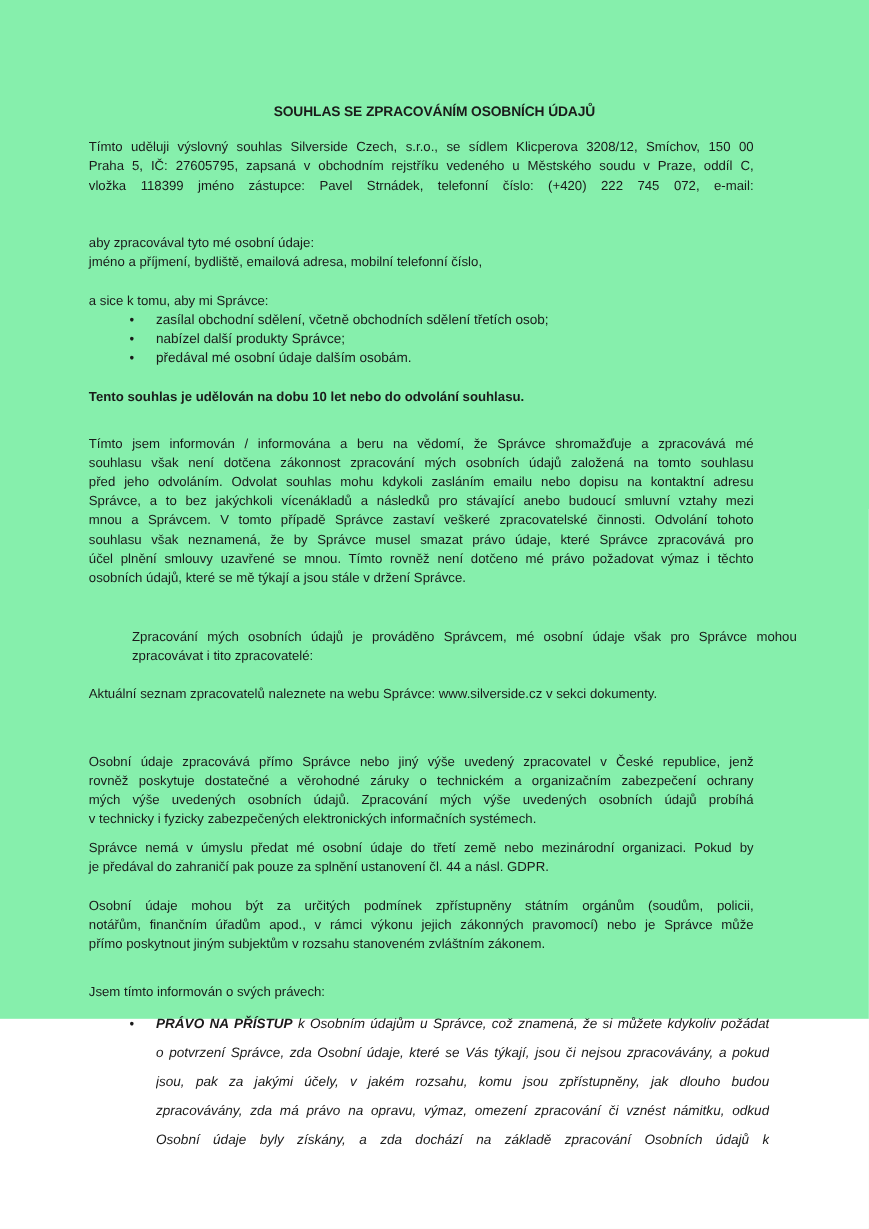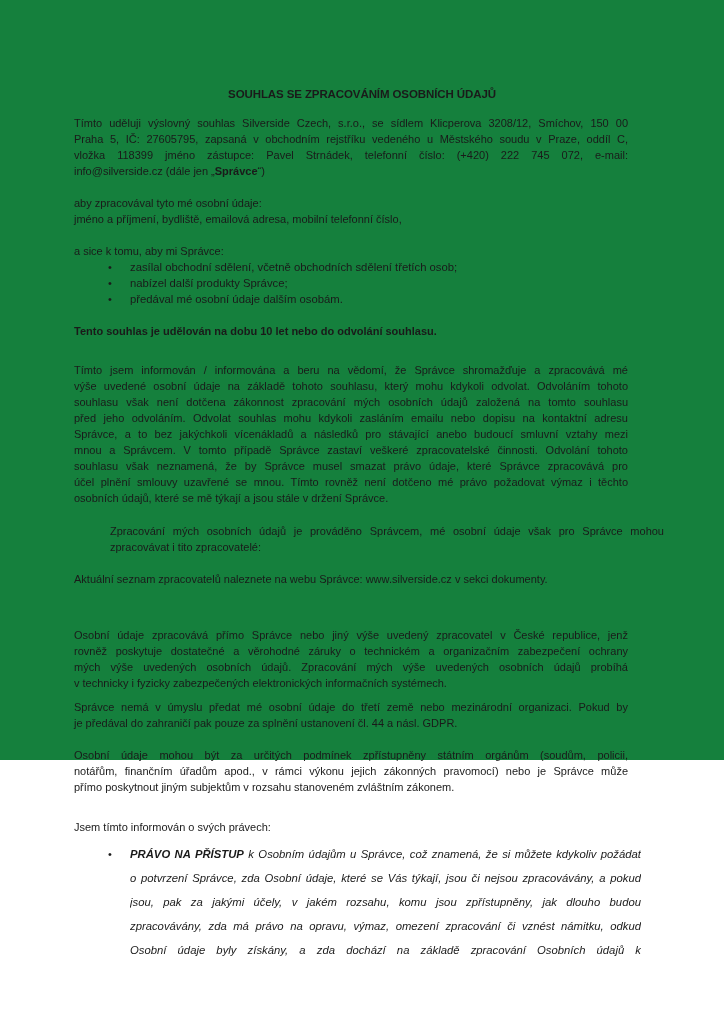--- a/index.html
+++ b/index.html
@@ -1,21 +1,21 @@
 <!DOCTYPE html>
 <html><head>
 <meta charset="utf-8">
 <style>
   html, body { margin: 0; padding: 0; background: #ffffff; }
   body {
     width: 724px; height: 1024px; position: relative; overflow: hidden;
     font-family: "Liberation Sans", sans-serif;
     color: #1a1a1a;
   }
-  .page { position: absolute; left: 0; top: 0; width: 724px; height: 760px; background: #15803d; }
+  .page { position: absolute; left: 0; top: 0; width: 724px; height: 849px; background: #86efac; }
   .title {
     position: absolute; left: 0; width: 724px; top: 88px;
     text-align: center; font-weight: bold; font-size: 11.5px; letter-spacing: -0.1px;
   }
   .block { position: absolute; left: 74px; width: 554px; font-size: 11px; }
   .ln { display: block; height: 16px; line-height: 16px; white-space: nowrap; }
   .j { text-align: justify; text-align-last: justify; }
   .ln.j { white-space: normal; overflow: hidden; }
   .b { font-weight: bold; }
   .bullets { position: absolute; left: 87px; width: 554px; font-size: 11.3px; }
@@ -31,21 +31,20 @@
 <body>
 
 <div class="page">
 
   <div class="title">SOUHLAS SE ZPRACOVÁNÍM OSOBNÍCH ÚDAJŮ</div>
 
   <div class="block" style="top:115px;">
     <span class="ln j">Tímto uděluji výslovný souhlas Silverside Czech, s.r.o., se sídlem Klicperova 3208/12, Smíchov, 150 00</span>
     <span class="ln j">Praha 5, IČ: 27605795, zapsaná v obchodním rejstříku vedeného u Městského soudu v Praze, oddíl C,</span>
     <span class="ln j">vložka 118399 jméno zástupce: Pavel Strnádek, telefonní číslo: (+420) 222 745 072, e-mail:</span>
-    <span class="ln"><span>info@silverside.cz (dále jen „</span><span class="b">Správce</span><span>“)</span></span>
   </div>
 
   <div class="block" style="top:195px;">
     <span class="ln">aby zpracovával tyto mé osobní údaje:</span>
     <span class="ln">jméno a příjmení, bydliště, emailová adresa, mobilní telefonní číslo,</span>
   </div>
 
   <div class="block" style="top:243px;">
     <span class="ln">a sice k tomu, aby mi Správce:</span>
   </div>
@@ -63,21 +62,20 @@
       <span class="bullet-text">předával mé osobní údaje dalším osobám.</span>
     </div>
   </div>
 
   <div class="block" style="top:323px;font-weight:bold;">
     <span class="ln">Tento souhlas je udělován na dobu 10 let nebo do odvolání souhlasu.</span>
   </div>
 
   <div class="block" style="top:362px;">
     <span class="ln j">Tímto jsem informován / informována a beru na vědomí, že Správce shromažďuje a zpracovává mé</span>
-    <span class="ln j">výše uvedené osobní údaje na základě tohoto souhlasu, který mohu kdykoli odvolat. Odvoláním tohoto</span>
     <span class="ln j">souhlasu však není dotčena zákonnost zpracování mých osobních údajů založená na tomto souhlasu</span>
     <span class="ln j">před jeho odvoláním. Odvolat souhlas mohu kdykoli zasláním emailu nebo dopisu na kontaktní adresu</span>
     <span class="ln j">Správce, a to bez jakýchkoli vícenákladů a následků pro stávající anebo budoucí smluvní vztahy mezi</span>
     <span class="ln j">mnou a Správcem. V tomto případě Správce zastaví veškeré zpracovatelské činnosti. Odvolání tohoto</span>
     <span class="ln j">souhlasu však neznamená, že by Správce musel smazat právo údaje, které Správce zpracovává pro</span>
     <span class="ln j">účel plnění smlouvy uzavřené se mnou. Tímto rovněž není dotčeno mé právo požadovat výmaz i těchto</span>
     <span class="ln">osobních údajů, které se mě týkají a jsou stále v držení Správce.</span>
   </div>
 
   <div class="block" style="top:523px;margin-left:36px;">

